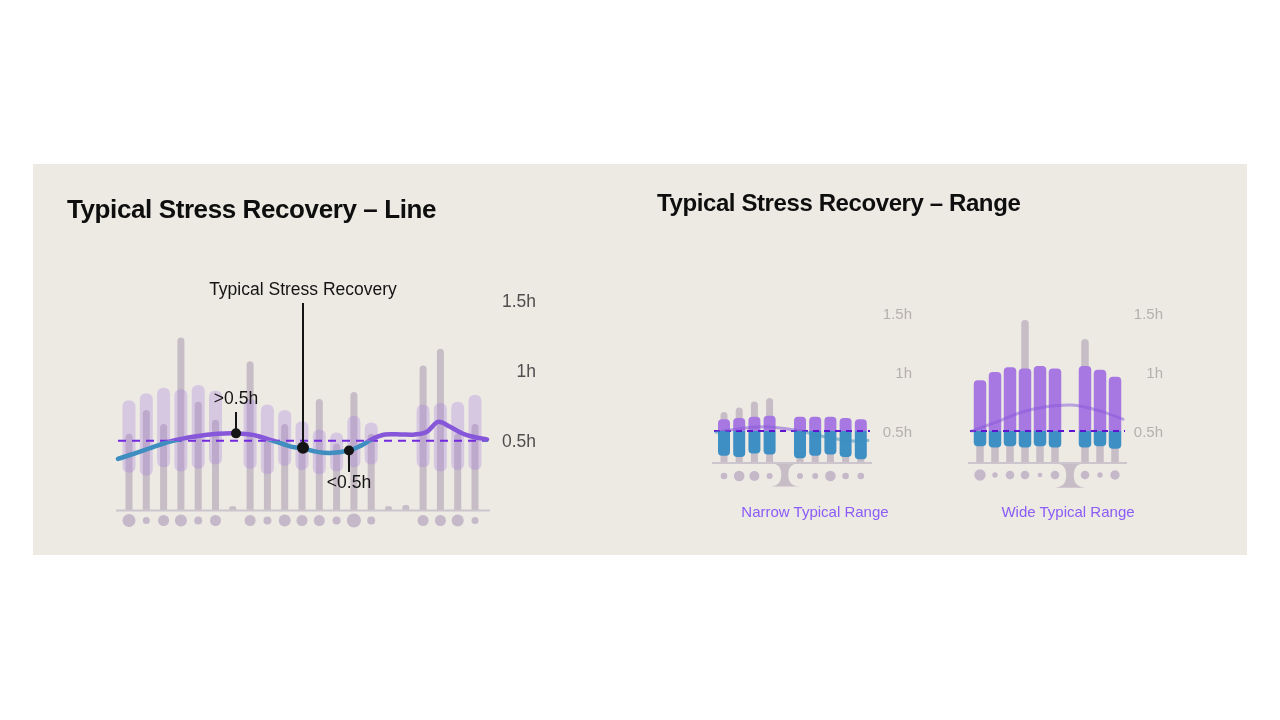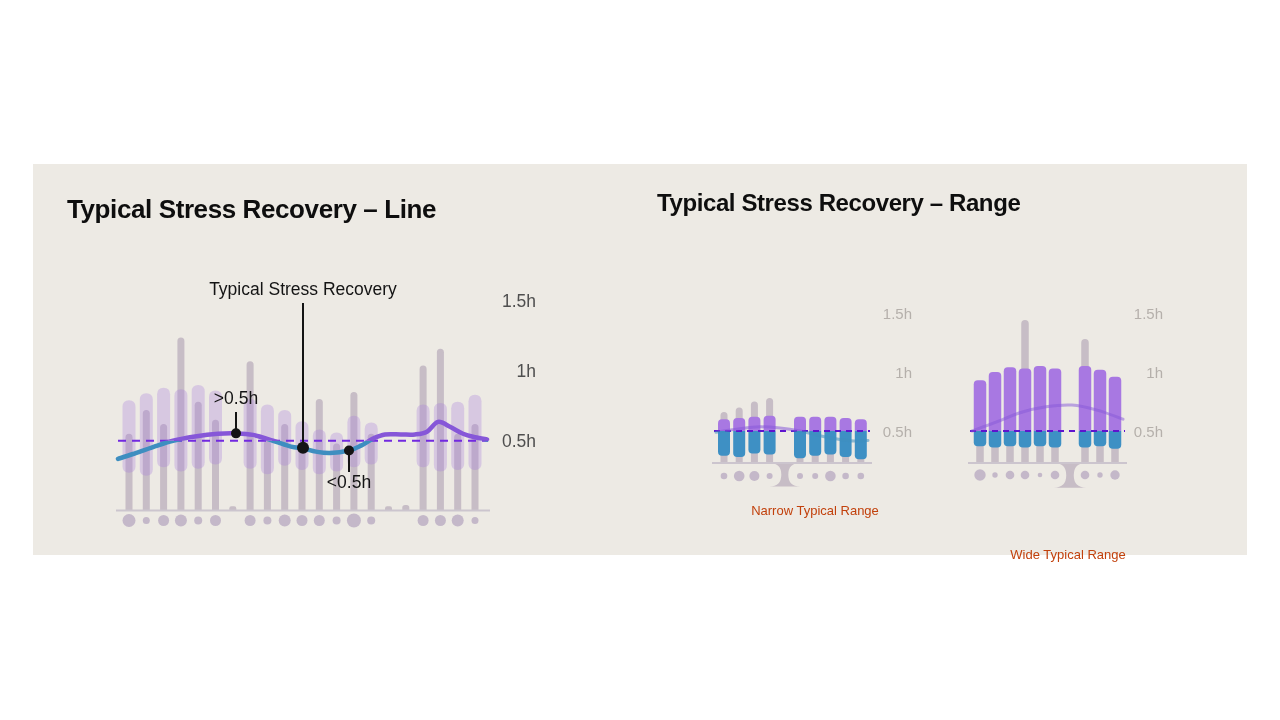--- a/index.html
+++ b/index.html
@@ -7,23 +7,23 @@
               font-family:"Liberation Sans", sans-serif; overflow:hidden; }
   .canvas { position:relative; width:1280px; height:720px; background:#ffffff; }
   .panel { position:absolute; top:164px; height:391px; background:#EDEAE4; }
   .panel-left  { left:33px;  width:697px; }
   .panel-right { left:636px; width:611px; }
   .panel h2 { position:absolute; color:#0E0E0E; font-weight:700; letter-spacing:-0.4px; white-space:nowrap; }
   .panel-left  h2 { left:34px; top:30px; font-size:26px; }
   .panel-right h2 { left:21px; top:25px; font-size:24px; }
   .panel svg { position:absolute; left:0; top:0; }
   .caption { position:absolute; top:339px; transform:translateX(-50%);
-             font-size:13px; color:#c2410c; white-space:nowrap; }
+             font-size:15px; color:#8b5cf6; white-space:nowrap; }
   .caption-narrow { left:179px; }
-  .caption-wide   { left:432px;margin-top:44px; }
+  .caption-wide   { left:432px; }
 </style>
 </head>
 <body>
 
 <div class="canvas">
 
   <section class="panel panel-left">
     <h2>Typical Stress Recovery – Line</h2>
     <svg id="svg-line" width="589" height="391" viewBox="0 0 589 391">
         <g>

